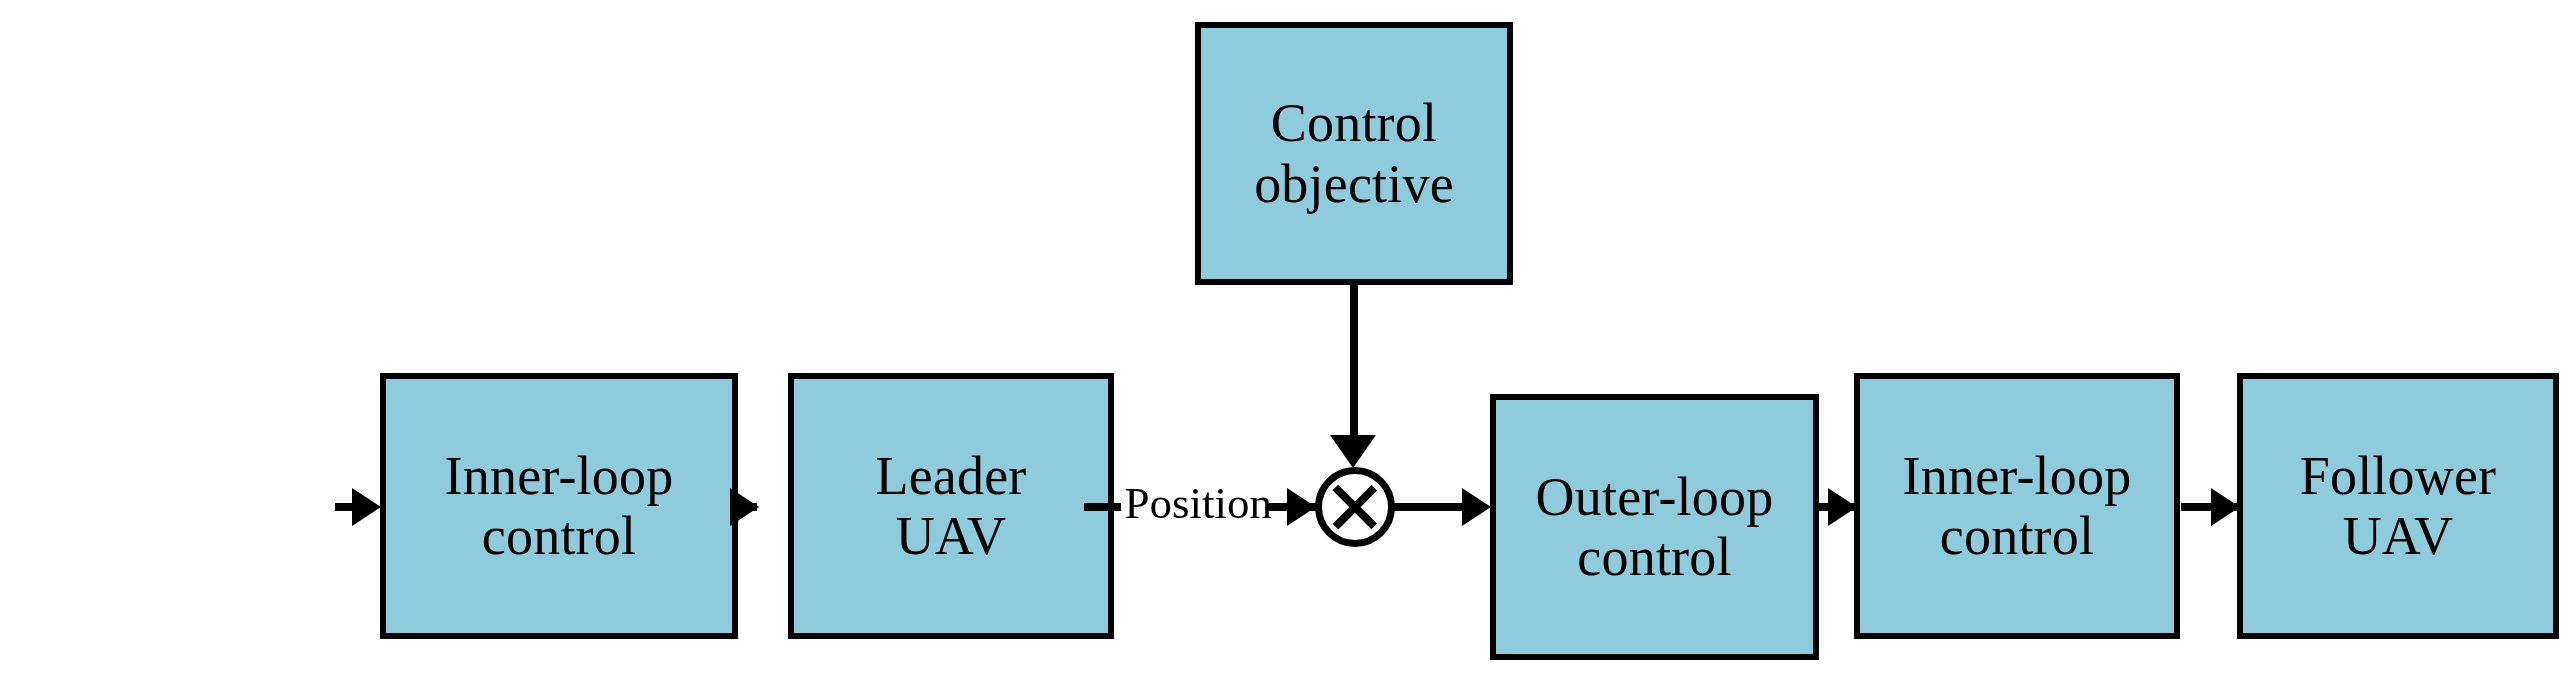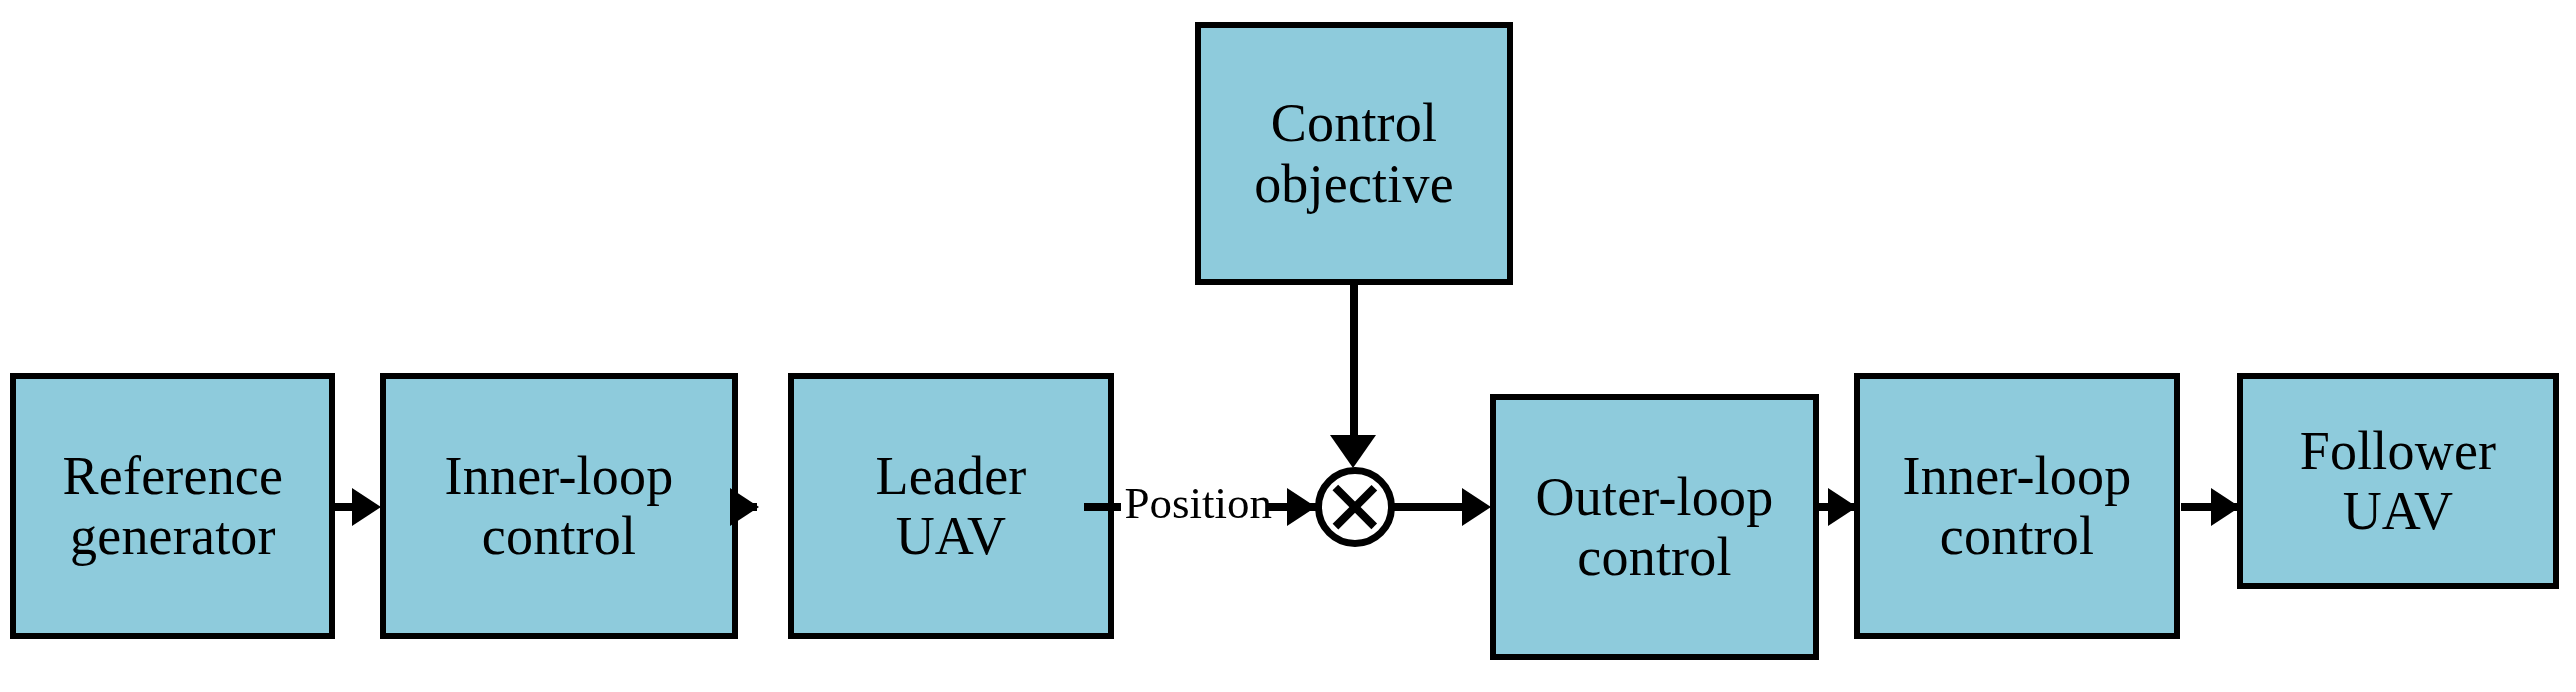--- a/index.html
+++ b/index.html
@@ -94,36 +94,34 @@
 <body>
 
 <div id="canvas">
 
   <div class="block" style="left:1195px; top:22px; width:318px; height:263px;">Control
 objective</div>
 
   <div class="conn v-line" style="left:1350px; top:285px; height:165px;"></div>
   <div class="arrow-down" style="left:1330px; top:435px;"></div>
 
-  <div class="block" style="left:10.4px; top:373px; width:325px; height:266px;">Reference
-generator</div>
 
   <div class="block" style="left:380px; top:373px; width:358px; height:266px;">Inner-loop
 control</div>
 
   <div class="block" style="left:788px; top:373px; width:326px; height:266px;">Leader
 UAV</div>
 
   <div class="block" style="left:1490px; top:373px; width:329px; height:266px;margin-top:21px;">Outer-loop
 control</div>
 
   <div class="block" style="left:1854px; top:373px; width:326px; height:266px;">Inner-loop
 control</div>
 
-  <div class="block" style="left:2237px; top:373px; width:322px; height:216px;">Follower
+  <div class="block" style="left:2237px; top:373px; width:322px; height:266px;">Follower
 UAV</div>
 
   <div class="conn h-line" style="left:335px; top:503px; width:31px;"></div>
   <div class="arrow-right" style="left:352px; top:488px;"></div>
 
   <div class="conn h-line" style="left:738px; top:503px; width:19px;"></div>
   <div class="arrow-right" style="left:730px; top:488px;"></div>
 
   <div class="conn h-line" style="left:1084px; top:503px; width:52px;"></div>
   <div class="edge-label" style="left:1121px; top:481px;">Position</div>

